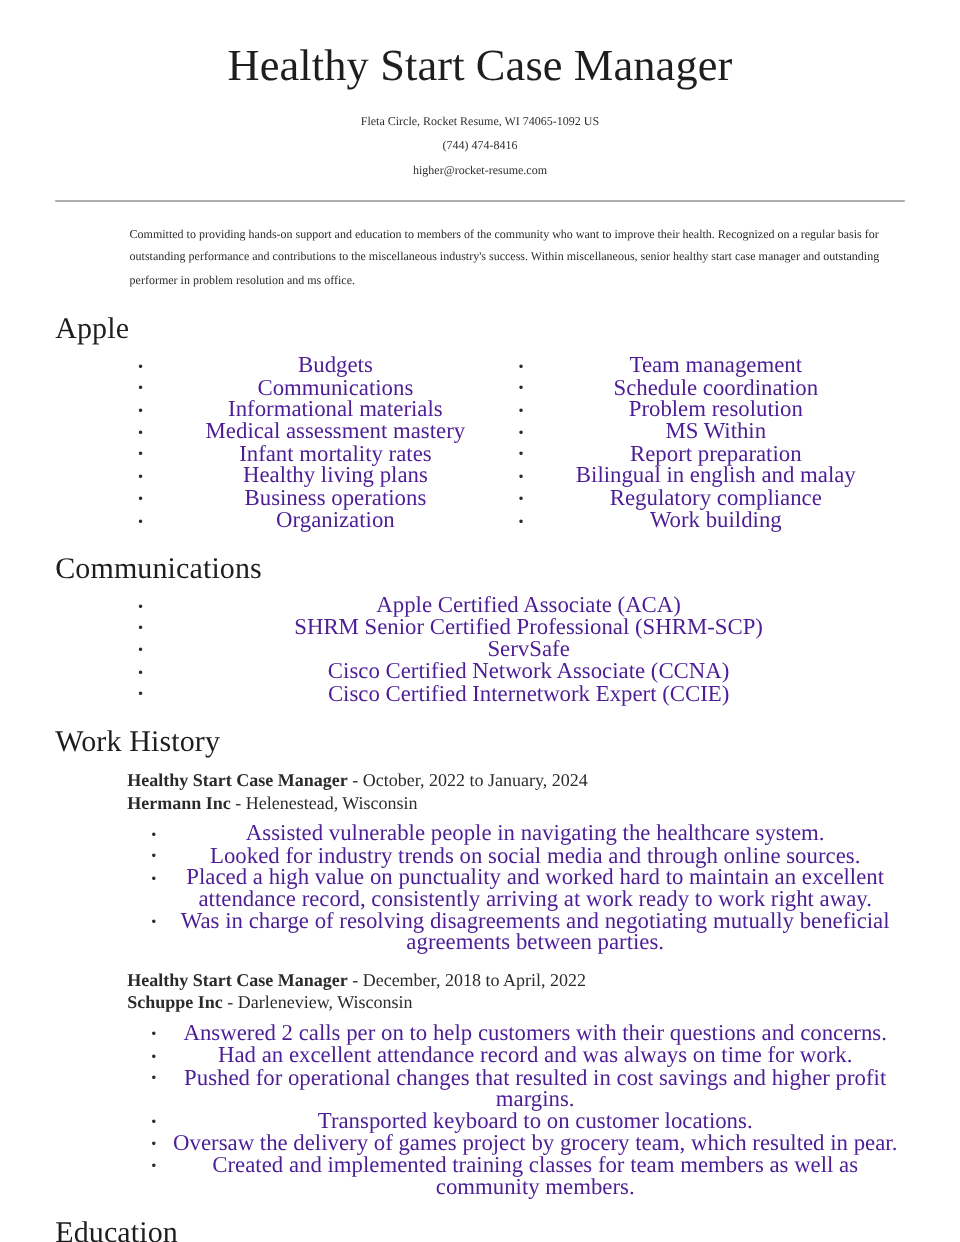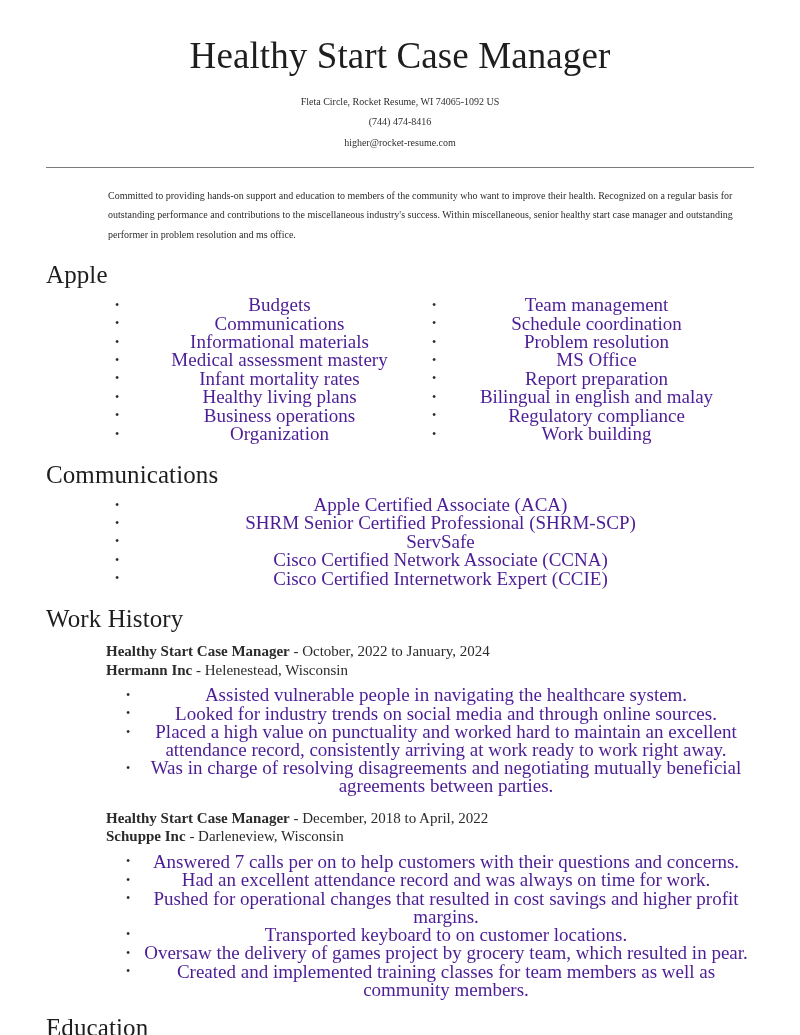--- a/index.html
+++ b/index.html
@@ -189,21 +189,21 @@
             <li>Healthy living plans</li>
             <li>Business operations</li>
             <li>Organization</li>
           </ul>
         </div>
         <div class="skills-col right">
           <ul class="bullets">
             <li>Team management</li>
             <li>Schedule coordination</li>
             <li>Problem resolution</li>
-            <li>MS Office</li>
+            <li>MS Within</li>
             <li>Report preparation</li>
             <li>Bilingual in english and malay</li>
             <li>Regulatory compliance</li>
             <li>Work building</li>
           </ul>
         </div>
       </div>
     </div>
 
     <div class="section">
@@ -233,21 +233,21 @@
             <li>Was in charge of resolving disagreements and negotiating mutually beneficial agreements between parties.</li>
           </ul>
         </div>
       </div>
 
       <div class="job">
         <div class="job-line"><span class="strong">Healthy Start Case Manager</span><span> - December, 2018 to April, 2022</span></div>
         <div class="job-line"><span class="strong">Schuppe Inc</span><span> - Darleneview, Wisconsin</span></div>
         <div class="job-bullets">
           <ul class="bullets">
-            <li>Answered 7 calls per on to help customers with their questions and concerns.</li>
+            <li>Answered 2 calls per on to help customers with their questions and concerns.</li>
             <li>Had an excellent attendance record and was always on time for work.</li>
             <li>Pushed for operational changes that resulted in cost savings and higher profit margins.</li>
             <li>Transported keyboard to on customer locations.</li>
             <li>Oversaw the delivery of games project by grocery team, which resulted in pear.</li>
             <li>Created and implemented training classes for team members as well as community members.</li>
           </ul>
         </div>
       </div>
     </div>
 

